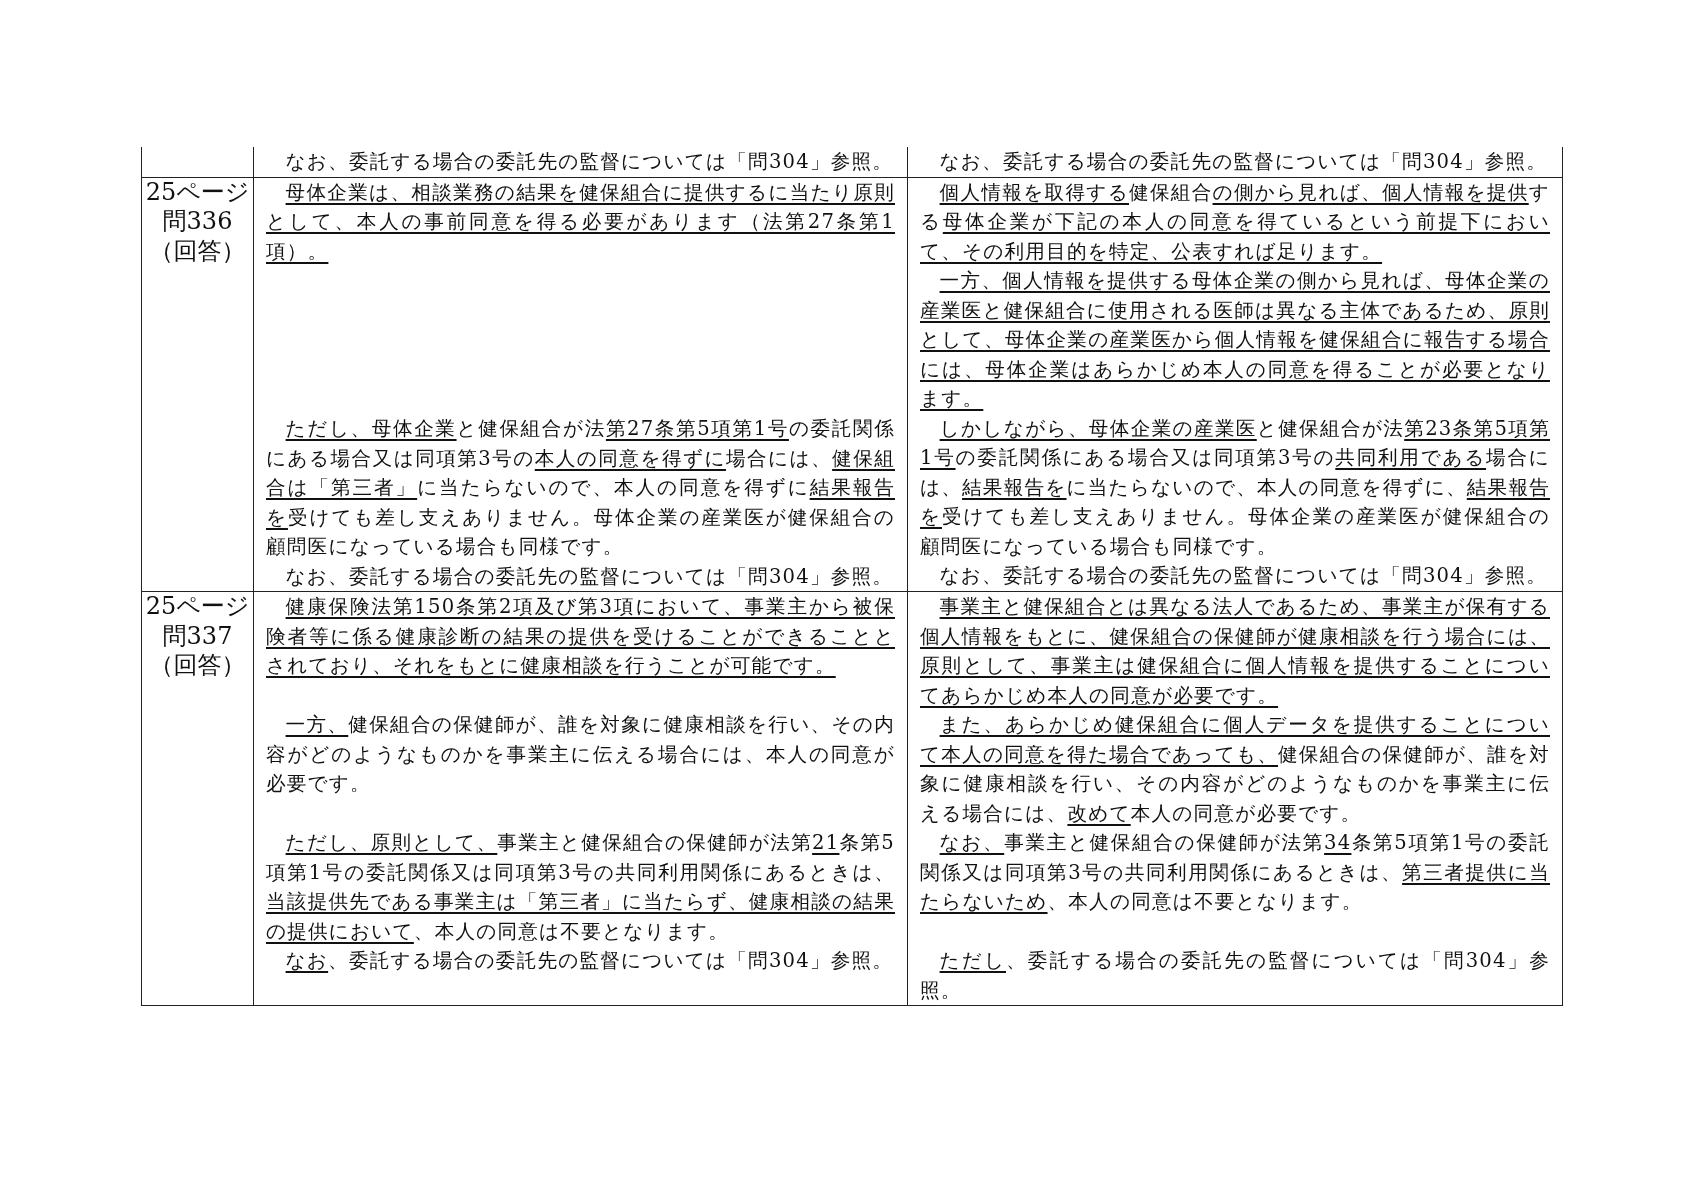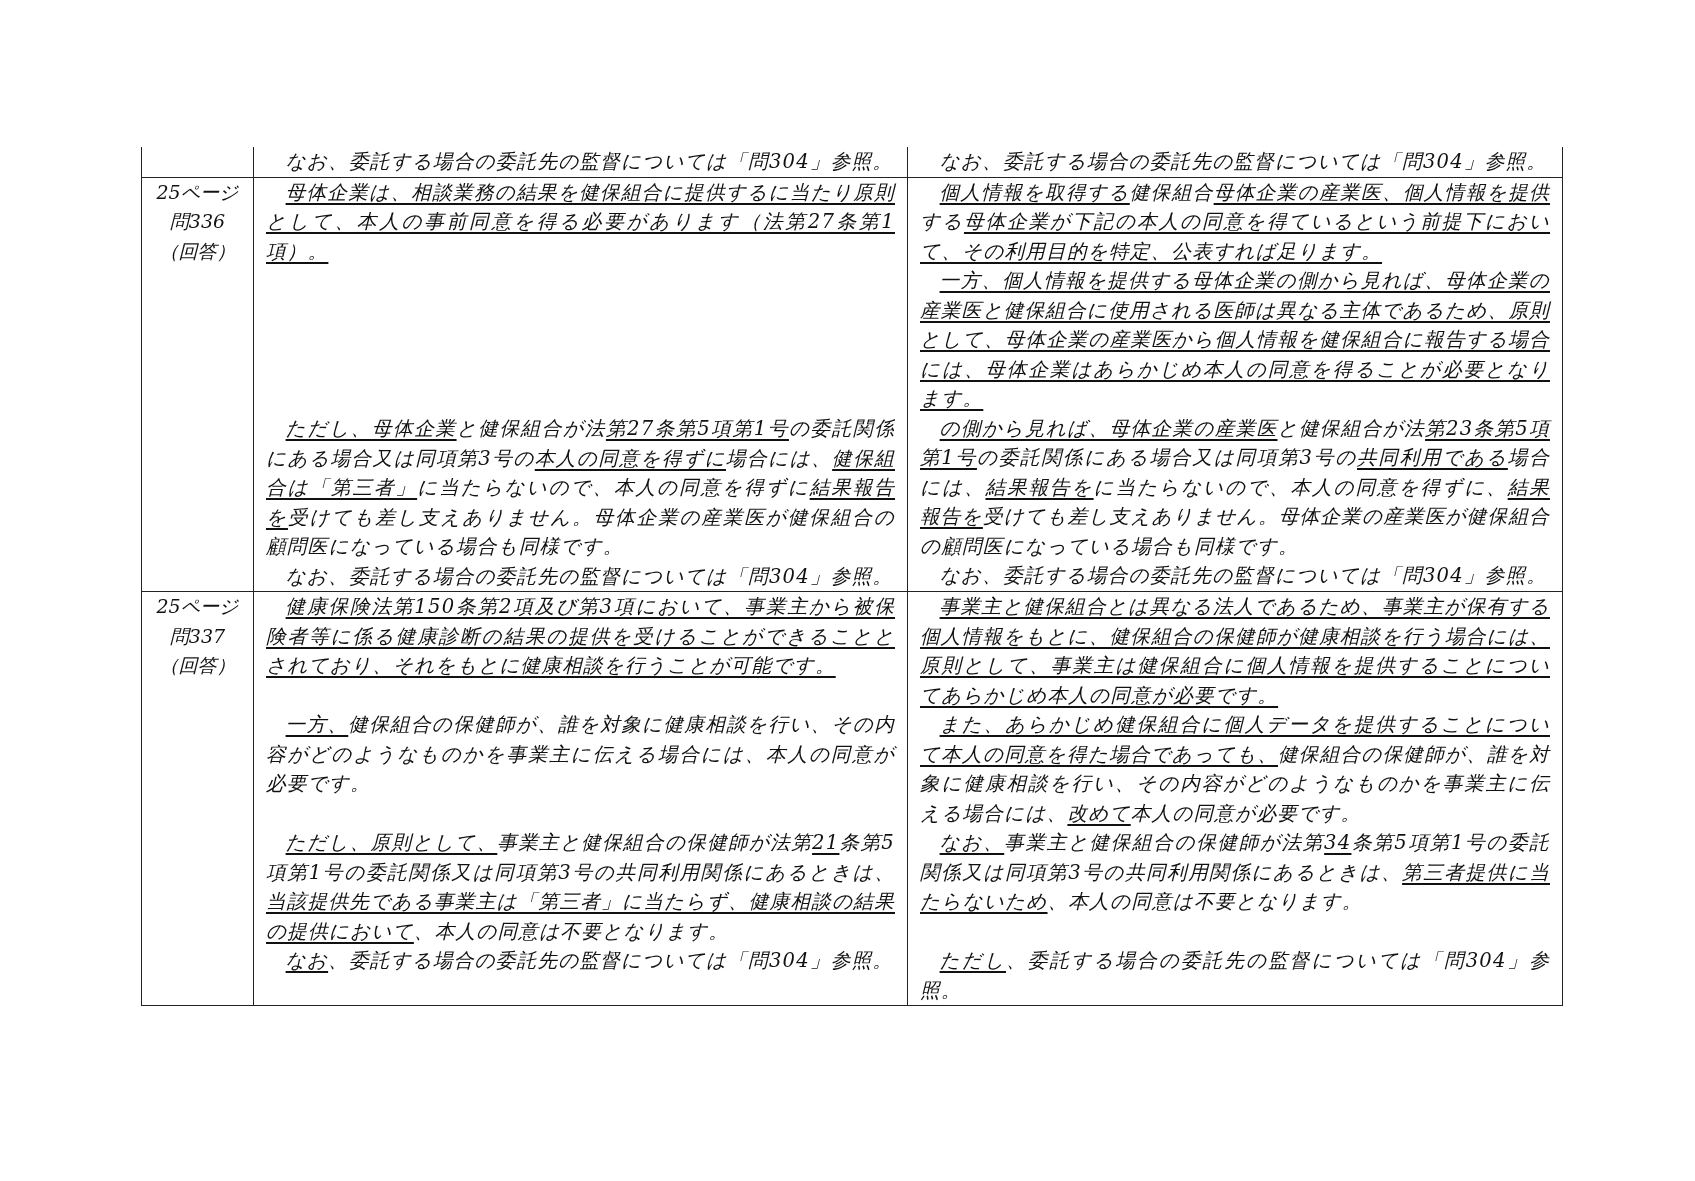--- a/index.html
+++ b/index.html
@@ -1,24 +1,24 @@
 <!DOCTYPE html>
 <html><head>
 <meta charset="utf-8">
 <style>
   html, body { margin: 0; padding: 0; background: #ffffff; }
   body { width: 1695px; height: 1181px; position: relative; overflow: hidden;
          font-family: "DejaVu Serif", "Liberation Serif", serif; color: #111; }
   .page { position: absolute; left: 0; top: 0; width: 1695px; height: 1181px; background: #fff; }
   table.cmp { position: absolute; left: 141px; top: 147px; width: 1421px;
-              border-collapse: collapse; table-layout: fixed; font-style: italic; }
+              border-collapse: collapse; table-layout: fixed; }
   table.cmp td { border: 1.5px solid #222; vertical-align: top; padding: 0; }
   table.cmp tr.first td { border-top: none; }
   col.c0 { width: 112px; } col.c1 { width: 654px; } col.c2 { width: 655px; }
-  .label { text-align: center; font-size: 19px; line-height: 29.5px; padding-top: 0; }
+  .label { text-align: center; font-size: 24px; line-height: 29.5px; padding-top: 0; }
   .cell { padding: 0 12px 0 12px; font-size: 19.6px; line-height: 29.5px; letter-spacing: 1.2px;
           text-align: justify; }
   .p { display: block; text-indent: 1em; }
   .u { text-decoration: underline; text-underline-offset: 4px; text-decoration-thickness: 1.5px; }
   .sp1 { height: 148px; display:block; }
   .sp2 { height: 29.5px; display:block; }
 </style>
 </head>
 <body>
 
@@ -58,23 +58,23 @@
     <td>
       <div class="cell">
         <span class="p u">母体企業は、相談業務の結果を健保組合に提供するに当たり原則として、本人の事前同意を得る必要があります（法第27条第1項）。</span>
         <span class="sp1"></span>
         <span class="p"><span class="u">ただし、母体企業</span><span>と健保組合が法</span><span class="u">第27条第5項第1号</span><span>の委託関係にある場合又は同項第3号の</span><span class="u">本人の同意を得ずに</span><span>場合には、</span><span class="u">健保組合は「第三者」</span><span>に当たらないので、本人の同意を得ずに</span><span class="u">結果報告を</span><span>受けても差し支えありません。母体企業の産業医が健保組合の顧問医になっている場合も同様です。</span></span>
         <span class="p">なお、委託する場合の委託先の監督については「問304」参照。</span>
       </div>
     </td>
     <td>
       <div class="cell">
-        <span class="p"><span class="u">個人情報を取得する</span><span>健保組合</span><span class="u">母体企業の産業医、個人情報を提供</span><span>する</span><span class="u">母体企業が下記の本人の同意を得ているという前提下において、その利用目的を特定、公表すれば足ります。</span></span>
+        <span class="p"><span class="u">個人情報を取得する</span><span>健保組合</span><span class="u">の側から見れば、個人情報を提供</span><span>する</span><span class="u">母体企業が下記の本人の同意を得ているという前提下において、その利用目的を特定、公表すれば足ります。</span></span>
         <span class="p u">一方、個人情報を提供する母体企業の側から見れば、母体企業の産業医と健保組合に使用される医師は異なる主体であるため、原則として、母体企業の産業医から個人情報を健保組合に報告する場合には、母体企業はあらかじめ本人の同意を得ることが必要となります。</span>
-        <span class="p"><span class="u">の側から見れば、母体企業の産業医</span><span>と健保組合が法</span><span class="u">第23条第5項第1号</span><span>の委託関係にある場合又は同項第3号の</span><span class="u">共同利用である</span><span>場合には、</span><span class="u">結果報告を</span><span>に当たらないので、本人の同意を得ずに、</span><span class="u">結果報告を</span><span>受けても差し支えありません。母体企業の産業医が健保組合の顧問医になっている場合も同様です。</span></span>
+        <span class="p"><span class="u">しかしながら、母体企業の産業医</span><span>と健保組合が法</span><span class="u">第23条第5項第1号</span><span>の委託関係にある場合又は同項第3号の</span><span class="u">共同利用である</span><span>場合には、</span><span class="u">結果報告を</span><span>に当たらないので、本人の同意を得ずに、</span><span class="u">結果報告を</span><span>受けても差し支えありません。母体企業の産業医が健保組合の顧問医になっている場合も同様です。</span></span>
         <span class="p">なお、委託する場合の委託先の監督については「問304」参照。</span>
       </div>
     </td>
   </tr>
 
   <tr>
     <td>
       <div class="label">
         <div>25ページ</div>
         <div>問337</div>

